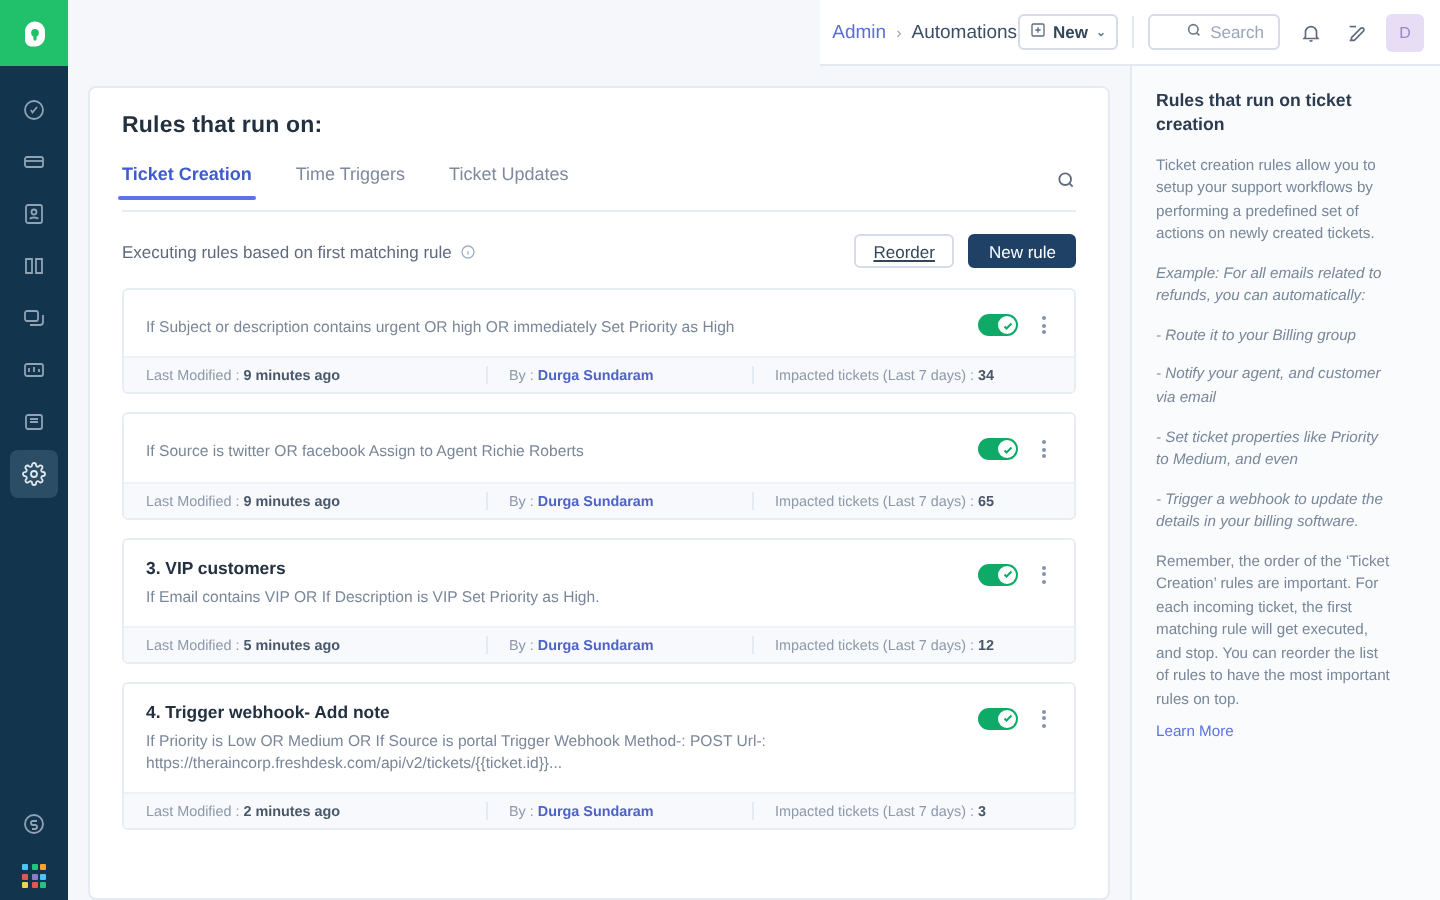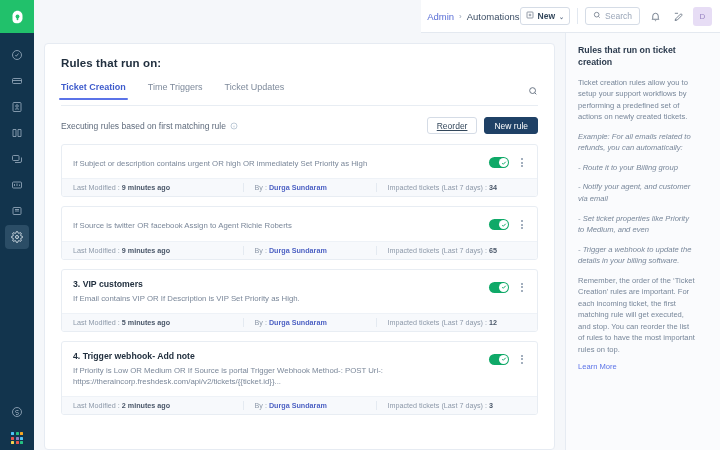--- a/index.html
+++ b/index.html
@@ -66,21 +66,21 @@
     display: flex; align-items: center; gap: 4px;
     border: 1px solid #d5dce6; background: #fff;
     border-radius: 3px; height: 18px; padding: 0 5px;
     font-size: 8.5px; color: #33475b; font-weight: bold;
   }
   .btn-new .caret { font-size: 6px; color:#64748b; }
   .divider-v { width: 1px; height: 16px; background: #e2e8f0; }
   .searchbox {
     display: flex; align-items: center; gap: 4px;
     border: 1px solid #d5dce6; background: #fff;
-    border-radius: 3px; height: 18px; padding: 0 7px 0 7px;
+    border-radius: 3px; height: 18px; padding: 0 7px 0 18px;
     font-size: 8.5px; color: #9aa6b8;
   }
   .icon-btn { width: 16px; height: 16px; display: flex; align-items: center; justify-content: center; color: #5f6b7c; }
   .avatar {
     width: 19px; height: 19px; border-radius: 3px;
     background: #e7ddf5; color: #9b86c4;
     display: flex; align-items: center; justify-content: center;
     font-size: 8px;
   }
 

